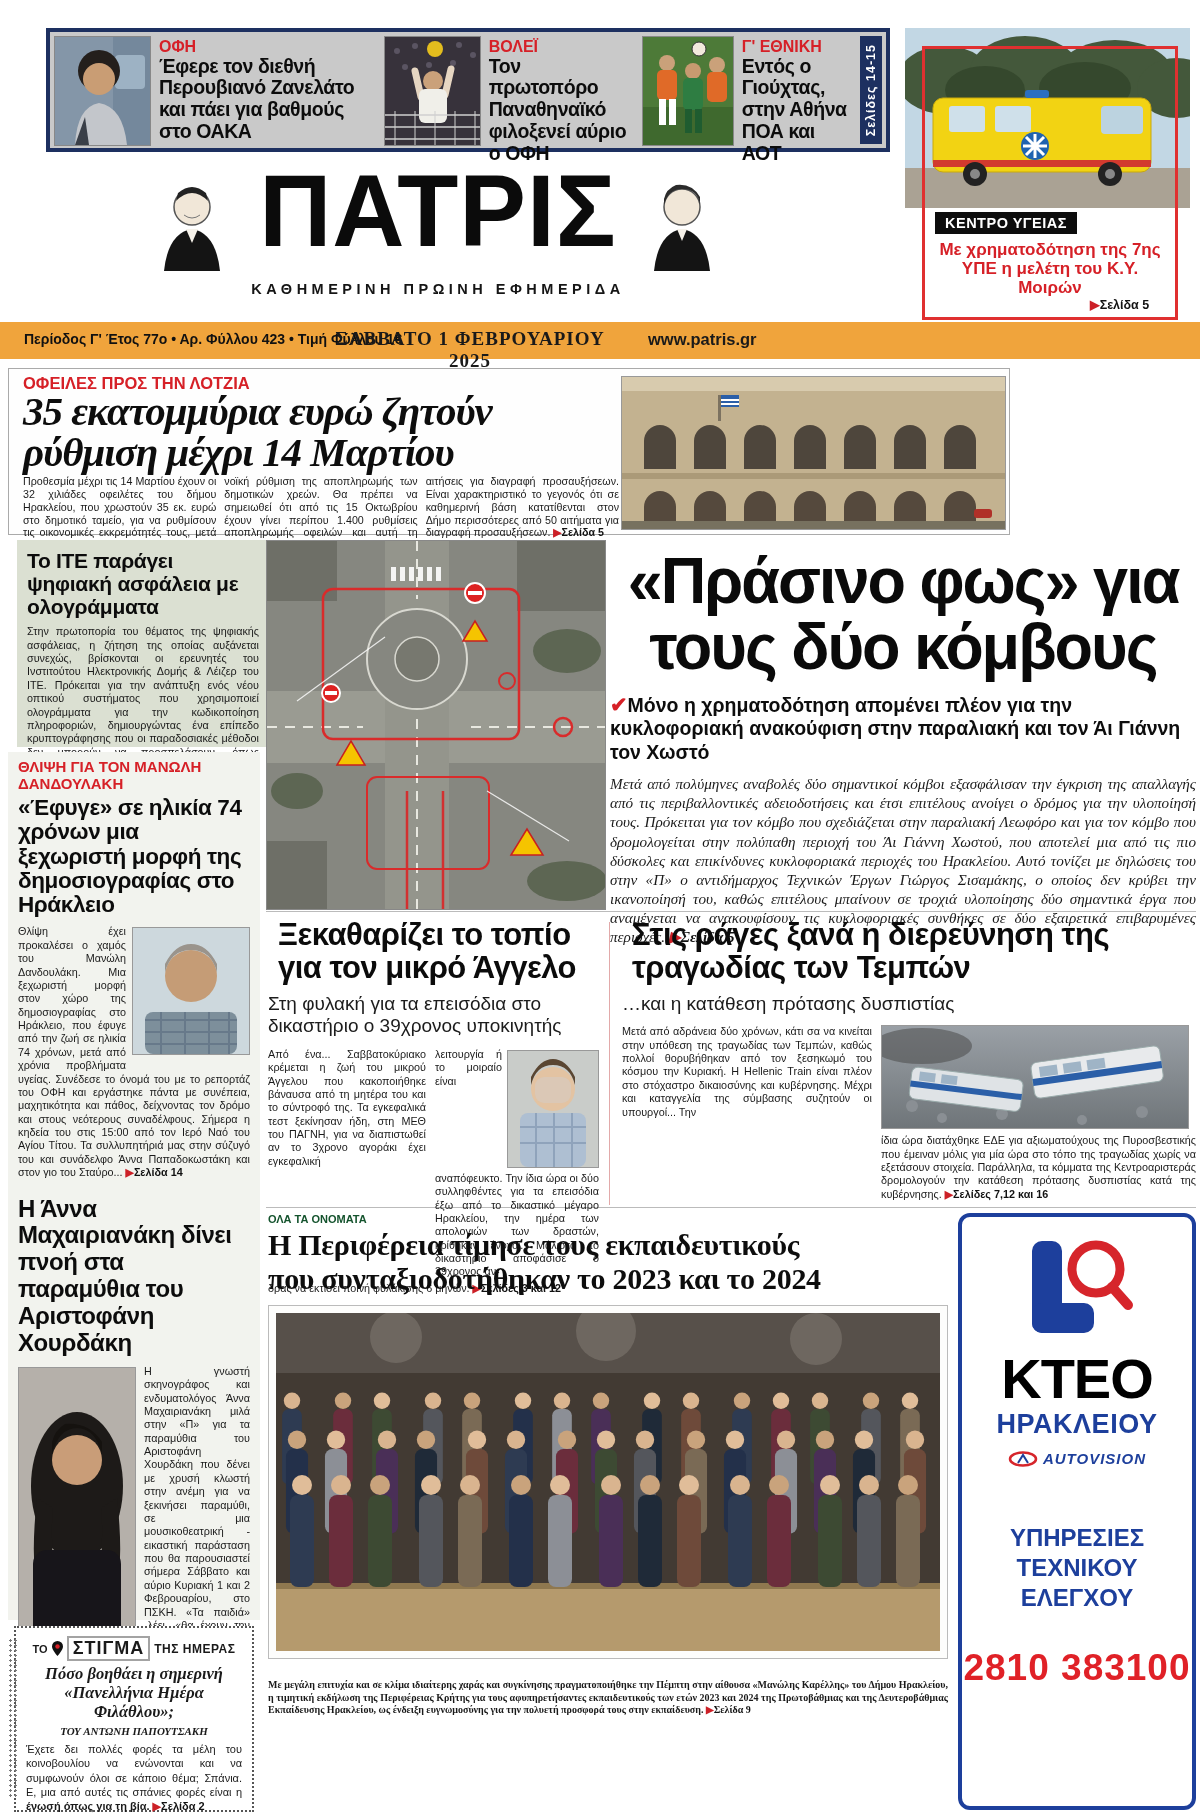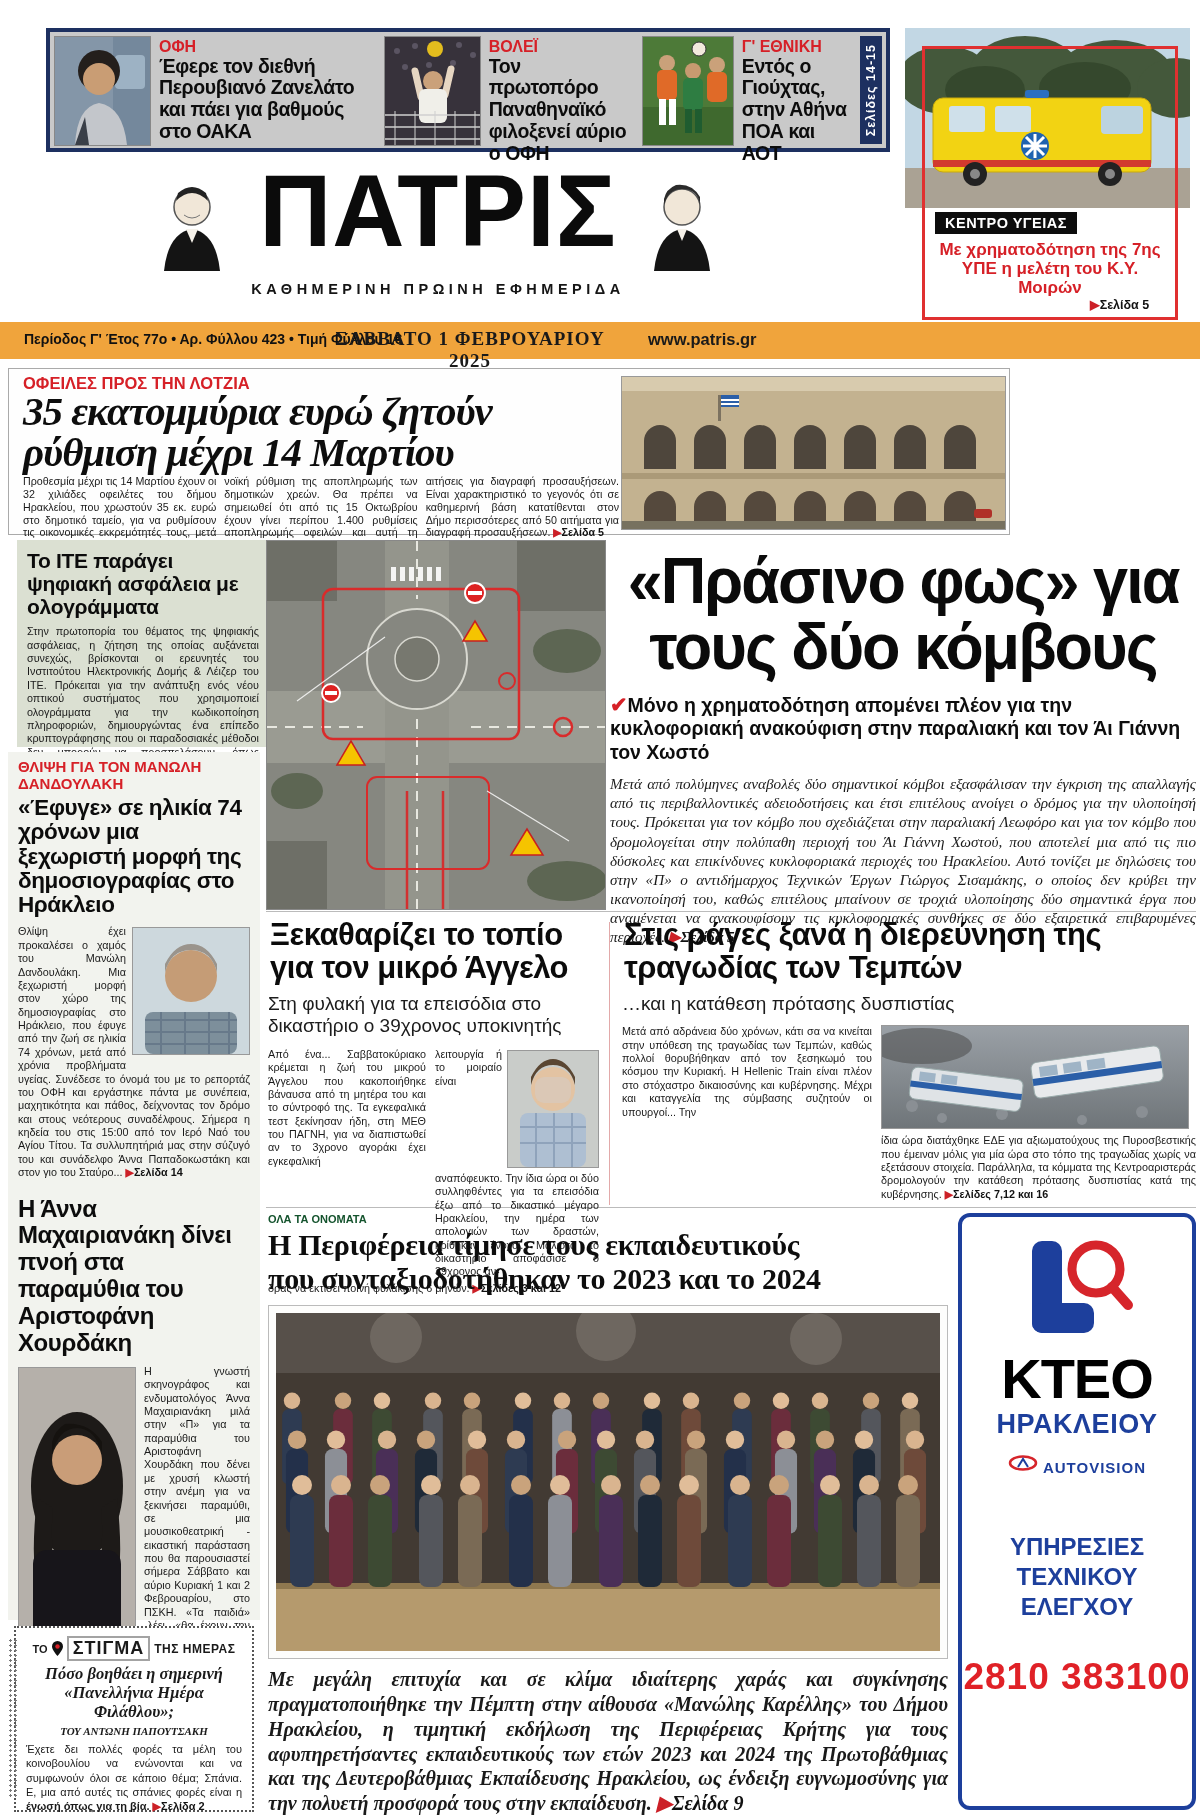--- a/index.html
+++ b/index.html
@@ -88,46 +88,46 @@
   .main-sub{margin-top:18px;font-size:19.5px;font-weight:bold;line-height:1.2;color:#0d0d0d;}
   .main-sub .chk{color:#d62027;font-size:21px;}
   .main-body{margin-top:10px;font-family:"Liberation Serif",serif;font-style:italic;font-size:15.2px;
              line-height:1.26;}
 
   .hline{background:#bbb;height:1px;}
   .vline{background:#e2a9a9;width:1px;}
 
   
   .angelos{left:268px;top:918px;width:331px;}
-  .mid-hl{font-size:31px;font-weight:bold;line-height:1.08;letter-spacing:-.5px;color:#0b0b0b;margin:0 2px 8px;}
+  .mid-hl{font-size:31px;font-weight:bold;line-height:1.08;letter-spacing:-.5px;color:#0b0b0b;margin:0 10px 8px;}
   .mid-sub{font-size:19px;line-height:1.18;color:#1c1c1c;margin:0 0 10px;}
   .cols2{display:flex;gap:9px;}
   .colA{font-size:10.8px;line-height:1.24;}
   .angelos .c1{flex:0 0 158px;}
   .angelos .c2{flex:1;}
   .ang-tail{font-size:10.8px;line-height:1.24;margin-top:3px;}
   .tempi{left:622px;top:918px;width:574px;}
   .tempi .c1{flex:0 0 250px;}
   .tempi .c2{flex:1;}
 
   
   .perif{left:268px;top:1213px;width:680px;}
   .perif-kick{color:#14532d;font-weight:bold;font-size:11px;margin-bottom:3px;}
   .perif-hl{font-family:"Liberation Serif",serif;font-weight:bold;font-size:30px;line-height:1.12;
             letter-spacing:-.3px;color:#0d0d0d;}
   .perif-frame{margin-top:10px;border:1px solid #bbb;padding:7px;background:#fdfdfc;}
-  .perif-cap{margin-top:8px;font-family:"Liberation Serif",serif;font-style:italic;font-weight:bold;
-             font-size:20px;line-height:1.24;}
+  .perif-cap{margin-top:20px;font-family:"Liberation Serif",serif;font-weight:bold;
+             font-size:10px;line-height:1.24;}
 
   .kteo{left:958px;top:1213px;width:238px;height:597px;border:4px solid #1d3f9c;border-radius:12px;
         box-sizing:border-box;text-align:center;background:#fff;padding-top:14px;}
   .kteo-brand1{font-size:56px;font-weight:bold;color:#000000;letter-spacing:-1px;line-height:1;margin-top:4px;}
   .kteo-brand2{font-size:27px;font-weight:bold;color:#1d3f9c;letter-spacing:.5px;margin-top:2px;}
   .kteo-av{display:flex;align-items:center;justify-content:center;gap:5px;margin-top:10px;}
-  .kteo-av-text{font-size:15px;font-weight:bold;color:#1d3f9c;letter-spacing:1px;margin-top:9px;}
+  .kteo-av-text{font-size:15px;font-weight:bold;font-style:italic;color:#1d3f9c;letter-spacing:1px;}
   .kteo-serv{margin-top:56px;font-size:24px;font-weight:bold;color:#1d3f9c;line-height:1.25;}
   .kteo-phone{margin-top:34px;font-size:37px;font-weight:bold;color:#e02127;letter-spacing:1px;}
 </style>
 </head>
 <body>
 
 <div id="page">
 
   <div class="abs top-strip">
     <div class="teaser">

